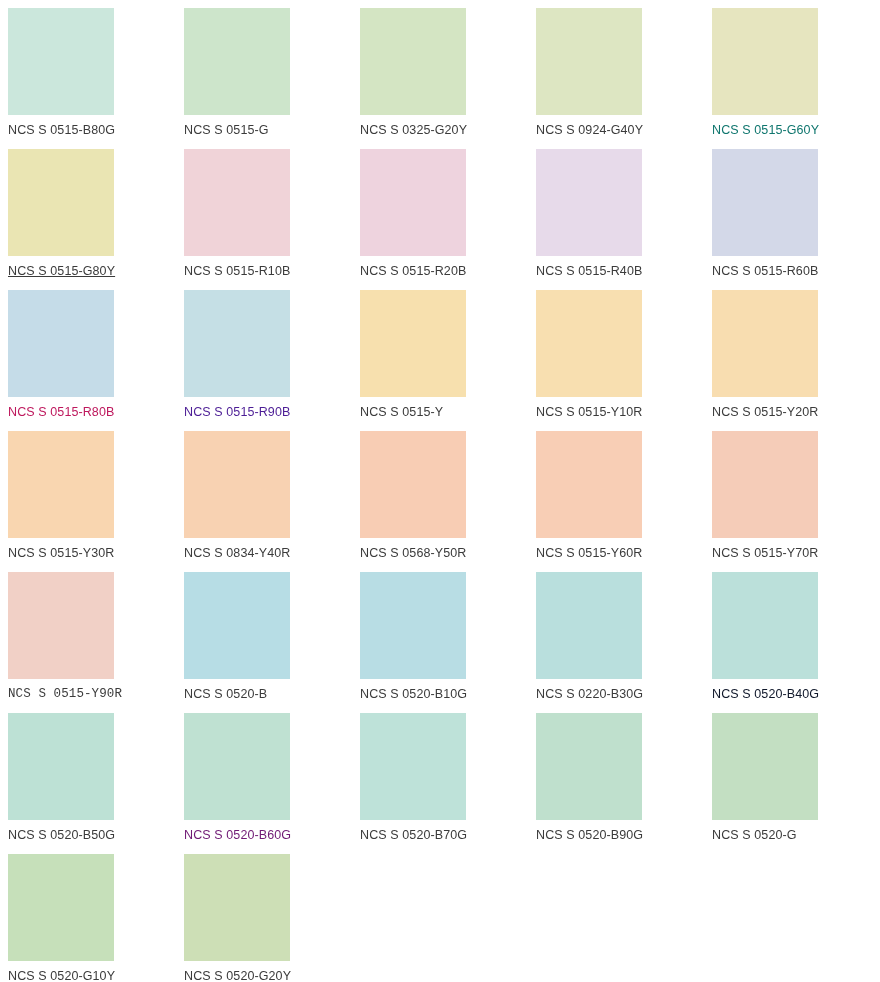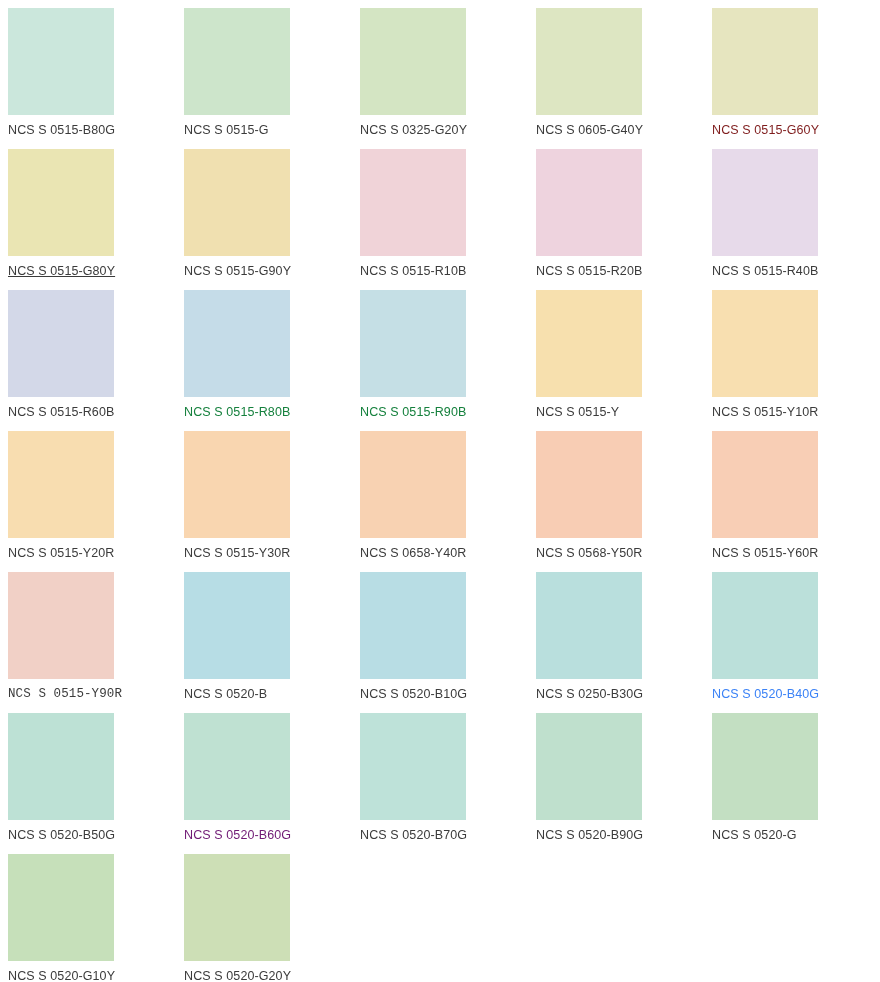--- a/index.html
+++ b/index.html
@@ -54,105 +54,105 @@
     <div class="swatch-cell">
       <div class="swatch-chip" style="background-color: rgb(205, 229, 203);"></div>
       <div class="swatch-label" style="color: rgb(59, 59, 59);">NCS S 0515-G</div>
     </div>
     <div class="swatch-cell">
       <div class="swatch-chip" style="background-color: rgb(212, 229, 195);"></div>
       <div class="swatch-label" style="color: rgb(59, 59, 59);">NCS S 0325-G20Y</div>
     </div>
     <div class="swatch-cell">
       <div class="swatch-chip" style="background-color: rgb(221, 230, 194);"></div>
-      <div class="swatch-label" style="color: rgb(59, 59, 59);">NCS S 0605-G40Y</div>
+      <div class="swatch-label" style="color: rgb(59, 59, 59);">NCS S 0924-G40Y</div>
     </div>
     <div class="swatch-cell">
       <div class="swatch-chip" style="background-color: rgb(230, 229, 191);"></div>
-      <div class="swatch-label" style="color: #7f1d1d;">NCS S 0515-G60Y</div>
+      <div class="swatch-label" style="color: #0f766e;">NCS S 0515-G60Y</div>
     </div>
     <div class="swatch-cell">
       <div class="swatch-chip" style="background-color: rgb(234, 229, 179);"></div>
       <div class="swatch-label" style="color: rgb(59, 59, 59); text-decoration: underline;">NCS S 0515-G80Y</div>
-    </div>
-    <div class="swatch-cell">
-      <div class="swatch-chip" style="background-color: rgb(240, 224, 176);"></div>
-      <div class="swatch-label" style="color: rgb(59, 59, 59);">NCS S 0515-G90Y</div>
     </div>
     <div class="swatch-cell">
       <div class="swatch-chip" style="background-color: rgb(240, 211, 216);"></div>
       <div class="swatch-label" style="color: rgb(59, 59, 59);">NCS S 0515-R10B</div>
     </div>
     <div class="swatch-cell">
       <div class="swatch-chip" style="background-color: rgb(238, 211, 222);"></div>
       <div class="swatch-label" style="color: rgb(59, 59, 59);">NCS S 0515-R20B</div>
     </div>
     <div class="swatch-cell">
       <div class="swatch-chip" style="background-color: rgb(231, 218, 234);"></div>
       <div class="swatch-label" style="color: rgb(59, 59, 59);">NCS S 0515-R40B</div>
     </div>
     <div class="swatch-cell">
       <div class="swatch-chip" style="background-color: rgb(211, 216, 232);"></div>
       <div class="swatch-label" style="color: rgb(59, 59, 59);">NCS S 0515-R60B</div>
     </div>
     <div class="swatch-cell">
       <div class="swatch-chip" style="background-color: rgb(197, 220, 232);"></div>
-      <div class="swatch-label" style="color: #15803d;">NCS S 0515-R80B</div>
+      <div class="swatch-label" style="color: #be185d;">NCS S 0515-R80B</div>
     </div>
     <div class="swatch-cell">
       <div class="swatch-chip" style="background-color: rgb(197, 223, 229);"></div>
-      <div class="swatch-label" style="color: #15803d;">NCS S 0515-R90B</div>
+      <div class="swatch-label" style="color: #4c1d95;">NCS S 0515-R90B</div>
     </div>
     <div class="swatch-cell">
       <div class="swatch-chip" style="background-color: rgb(247, 224, 174);"></div>
       <div class="swatch-label" style="color: rgb(59, 59, 59);">NCS S 0515-Y</div>
     </div>
     <div class="swatch-cell">
       <div class="swatch-chip" style="background-color: rgb(248, 223, 176);"></div>
       <div class="swatch-label" style="color: rgb(59, 59, 59);">NCS S 0515-Y10R</div>
     </div>
     <div class="swatch-cell">
       <div class="swatch-chip" style="background-color: rgb(248, 221, 176);"></div>
       <div class="swatch-label" style="color: rgb(59, 59, 59);">NCS S 0515-Y20R</div>
     </div>
     <div class="swatch-cell">
       <div class="swatch-chip" style="background-color: rgb(249, 214, 176);"></div>
       <div class="swatch-label" style="color: rgb(59, 59, 59);">NCS S 0515-Y30R</div>
     </div>
     <div class="swatch-cell">
       <div class="swatch-chip" style="background-color: rgb(248, 210, 178);"></div>
-      <div class="swatch-label" style="color: rgb(59, 59, 59);">NCS S 0658-Y40R</div>
+      <div class="swatch-label" style="color: rgb(59, 59, 59);">NCS S 0834-Y40R</div>
     </div>
     <div class="swatch-cell">
       <div class="swatch-chip" style="background-color: rgb(248, 205, 180);"></div>
       <div class="swatch-label" style="color: rgb(59, 59, 59);">NCS S 0568-Y50R</div>
     </div>
     <div class="swatch-cell">
       <div class="swatch-chip" style="background-color: rgb(248, 206, 181);"></div>
       <div class="swatch-label" style="color: rgb(59, 59, 59);">NCS S 0515-Y60R</div>
+    </div>
+    <div class="swatch-cell">
+      <div class="swatch-chip" style="background-color: rgb(245, 204, 184);"></div>
+      <div class="swatch-label" style="color: rgb(59, 59, 59);">NCS S 0515-Y70R</div>
     </div>
     <div class="swatch-cell">
       <div class="swatch-chip" style="background-color: rgb(241, 208, 198);"></div>
       <div class="swatch-label" style="color: rgb(59, 59, 59); font-family: Liberation Mono, monospace;">NCS S 0515-Y90R</div>
     </div>
     <div class="swatch-cell">
       <div class="swatch-chip" style="background-color: rgb(183, 221, 229);"></div>
       <div class="swatch-label" style="color: rgb(59, 59, 59);">NCS S 0520-B</div>
     </div>
     <div class="swatch-cell">
       <div class="swatch-chip" style="background-color: rgb(184, 221, 228);"></div>
       <div class="swatch-label" style="color: rgb(59, 59, 59);">NCS S 0520-B10G</div>
     </div>
     <div class="swatch-cell">
       <div class="swatch-chip" style="background-color: rgb(185, 223, 221);"></div>
-      <div class="swatch-label" style="color: rgb(59, 59, 59);">NCS S 0250-B30G</div>
+      <div class="swatch-label" style="color: rgb(59, 59, 59);">NCS S 0220-B30G</div>
     </div>
     <div class="swatch-cell">
       <div class="swatch-chip" style="background-color: rgb(187, 224, 218);"></div>
-      <div class="swatch-label" style="color: #3b82f6;">NCS S 0520-B40G</div>
+      <div class="swatch-label" style="color: #0f172a;">NCS S 0520-B40G</div>
     </div>
     <div class="swatch-cell">
       <div class="swatch-chip" style="background-color: rgb(189, 225, 213);"></div>
       <div class="swatch-label" style="color: rgb(59, 59, 59);">NCS S 0520-B50G</div>
     </div>
     <div class="swatch-cell">
       <div class="swatch-chip" style="background-color: rgb(191, 225, 210);"></div>
       <div class="swatch-label" style="color: #701a75;">NCS S 0520-B60G</div>
     </div>
     <div class="swatch-cell">

